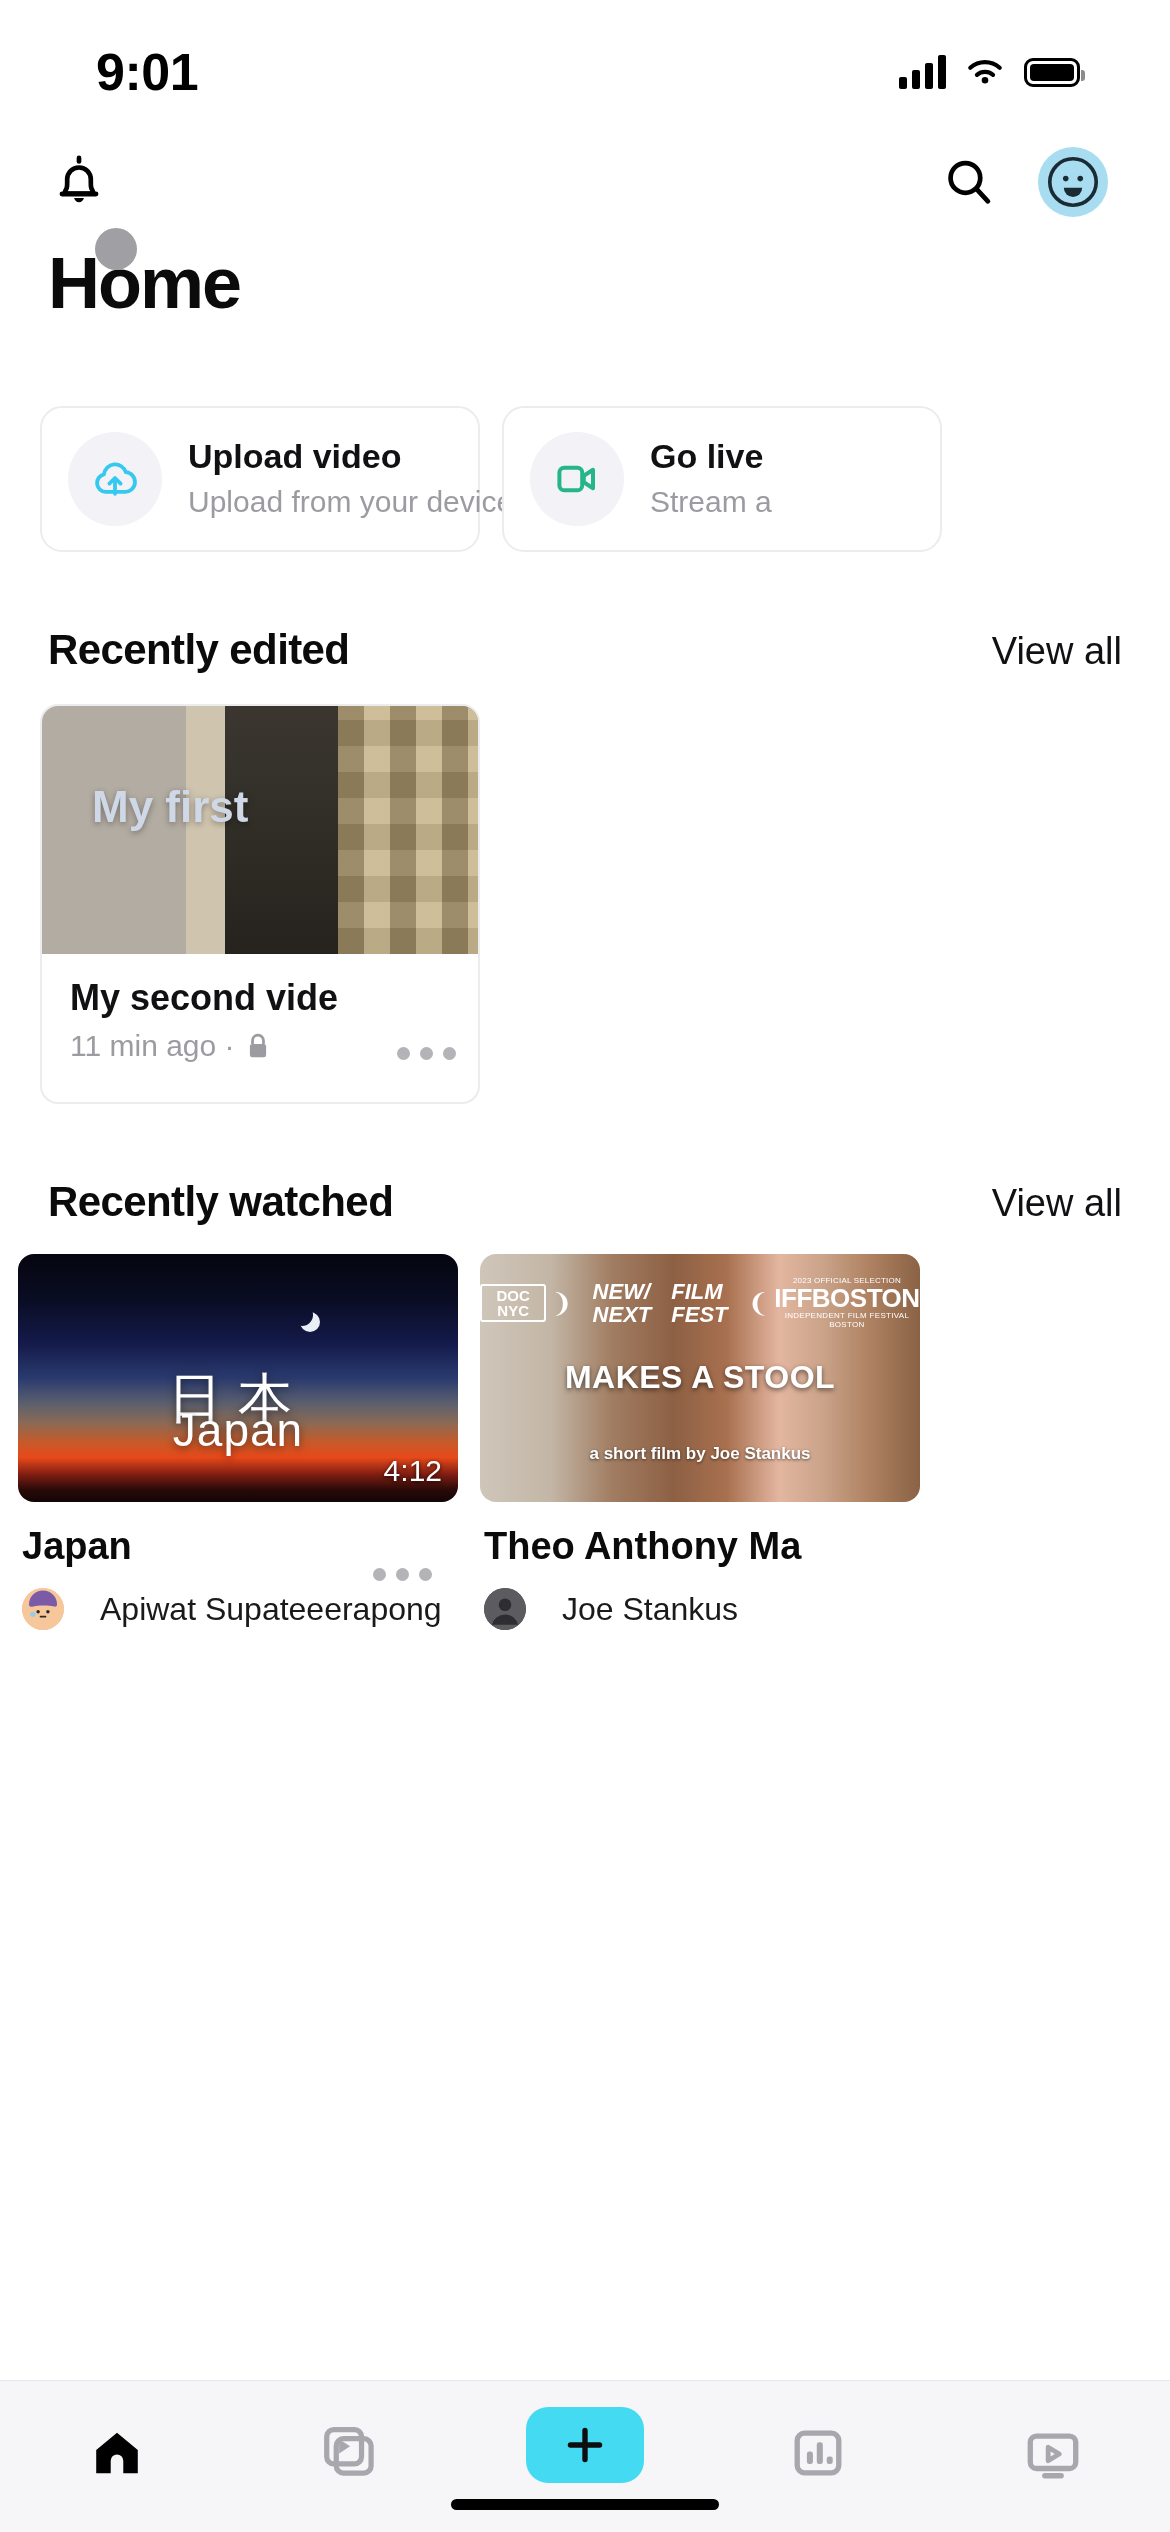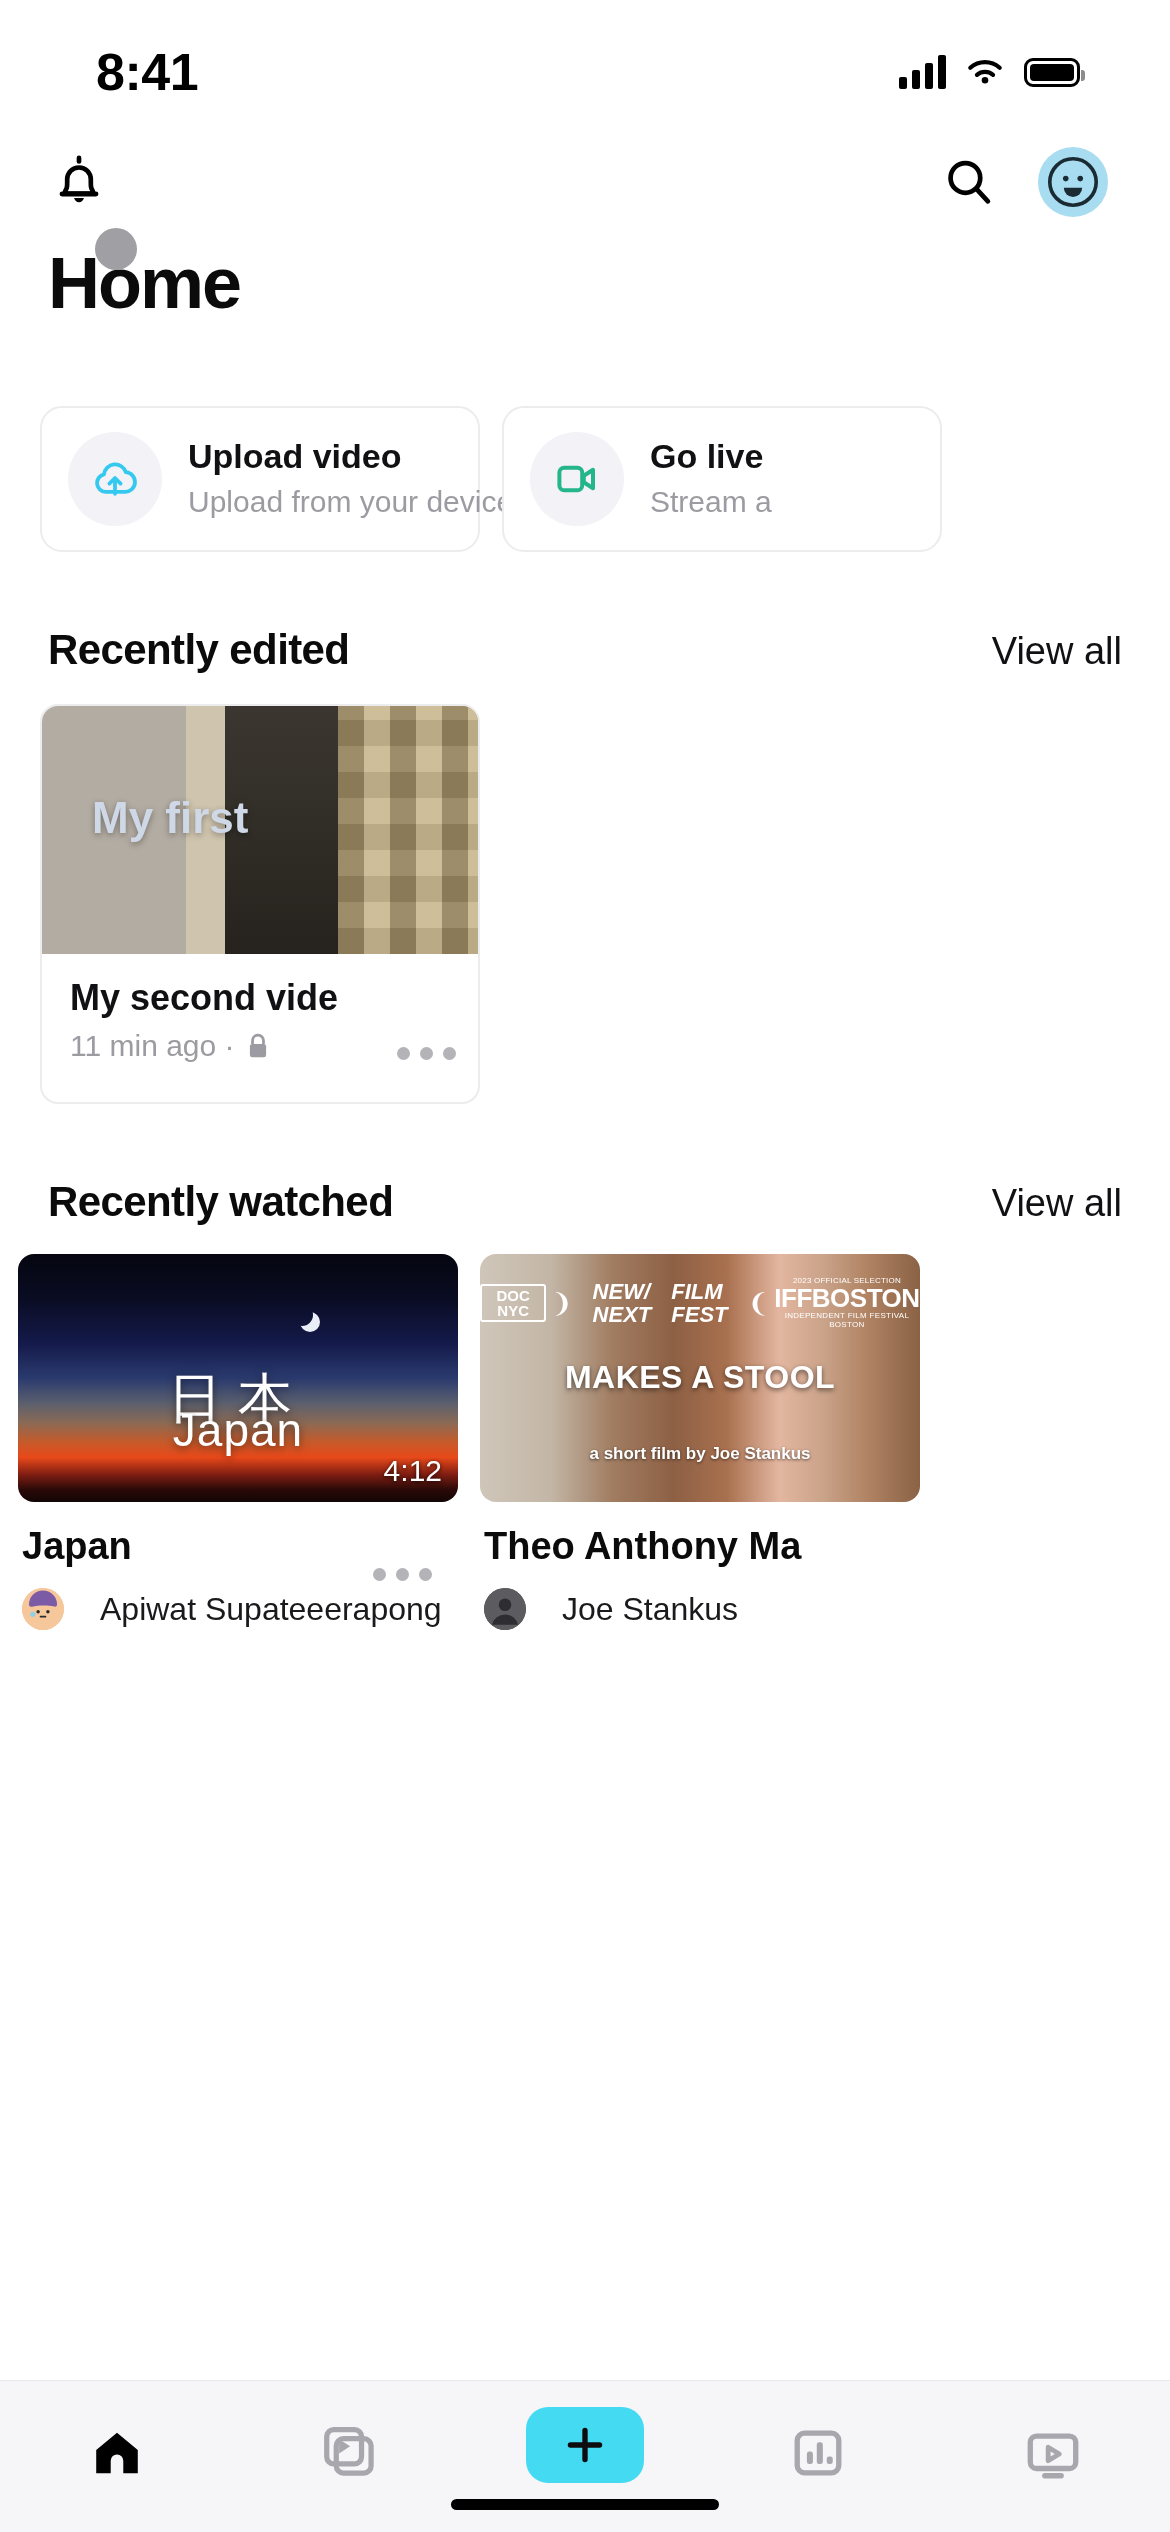--- a/index.html
+++ b/index.html
@@ -142,21 +142,21 @@
     background:linear-gradient(#3b3730,#26231e);
   }
   .th-person::after{
     content:""; position:absolute; right:0; top:0; width:32%; height:100%;
     background:
       repeating-linear-gradient(90deg, rgba(120,104,72,.55) 0 26px, rgba(210,196,160,.5) 26px 52px),
       repeating-linear-gradient(0deg, rgba(120,104,72,.45) 0 26px, rgba(210,196,160,.4) 26px 52px),
       #c3b189;
   }
   .ov-title{
-    position:absolute; left:50px; top:87px; z-index:3;
+    position:absolute; left:50px; top:76px; z-index:3;
     font-size:44px; font-weight:700; color:#cfd8e6;
     text-shadow:0 2px 6px rgba(0,0,0,.35); white-space:nowrap;
   }
 
   
   .watched-row{ display:flex; gap:22px; padding:28px 0 0 18px; overflow:hidden; }
   .watched-card{ flex:0 0 auto; width:440px; background:#fff; }
   .w-thumb{
     height:248px; border-radius:16px; overflow:hidden; position:relative;
   }
@@ -246,21 +246,21 @@
   }
   .homebar{
     position:absolute; left:50%; transform:translateX(-50%); bottom:22px;
     width:268px; height:11px; border-radius:6px; background:#000;
   }
 </style>
 </head>
 <body>
 
 <div class="statusbar">
-  <div class="sb-time">8:41</div>
+  <div class="sb-time">9:01</div>
   <div class="sb-right">
     <div class="bars">
       <i></i>
         <i></i>
         <i></i>
         <i></i>
     </div>
     <svg class="wifi" viewBox="0 0 24 18">
       <path d="M12 15.6a1.9 1.9 0 100-3.8 1.9 1.9 0 000 3.8z" fill="#000"></path>
       <path d="M7.4 10.6a7.1 7.1 0 019.2 0" stroke="#000" stroke-width="2.4" fill="none" stroke-linecap="round"></path>

